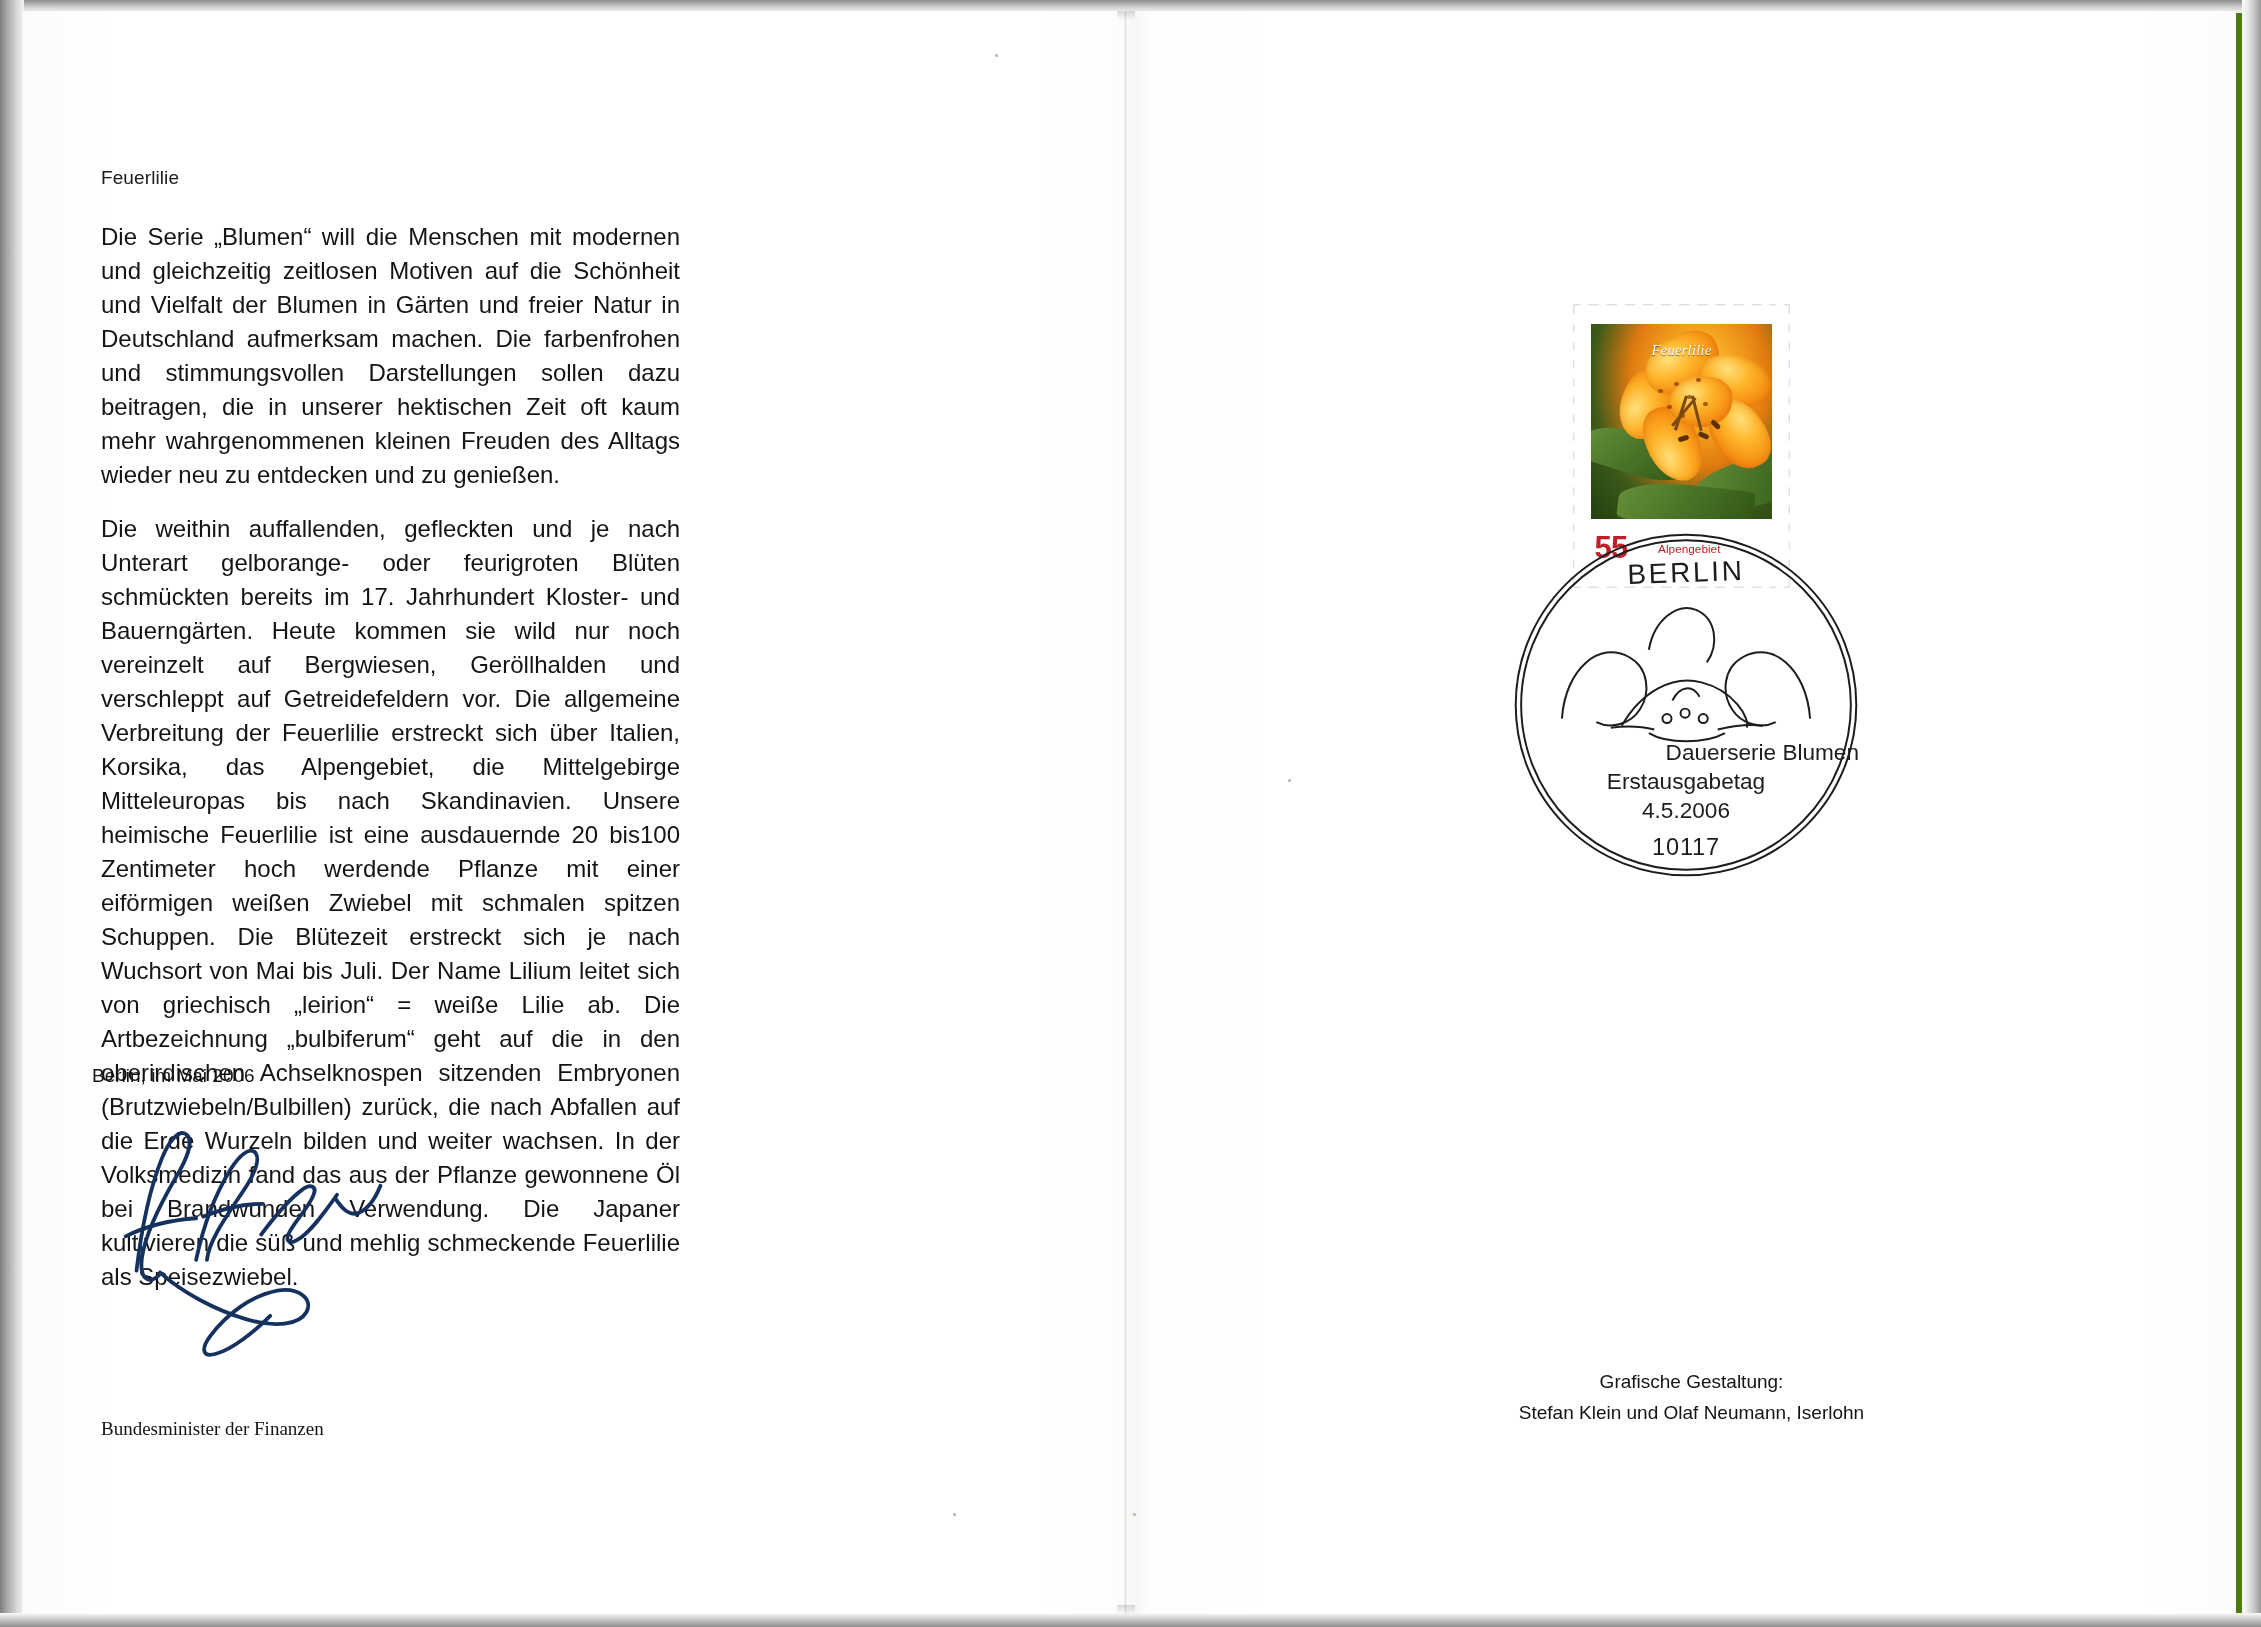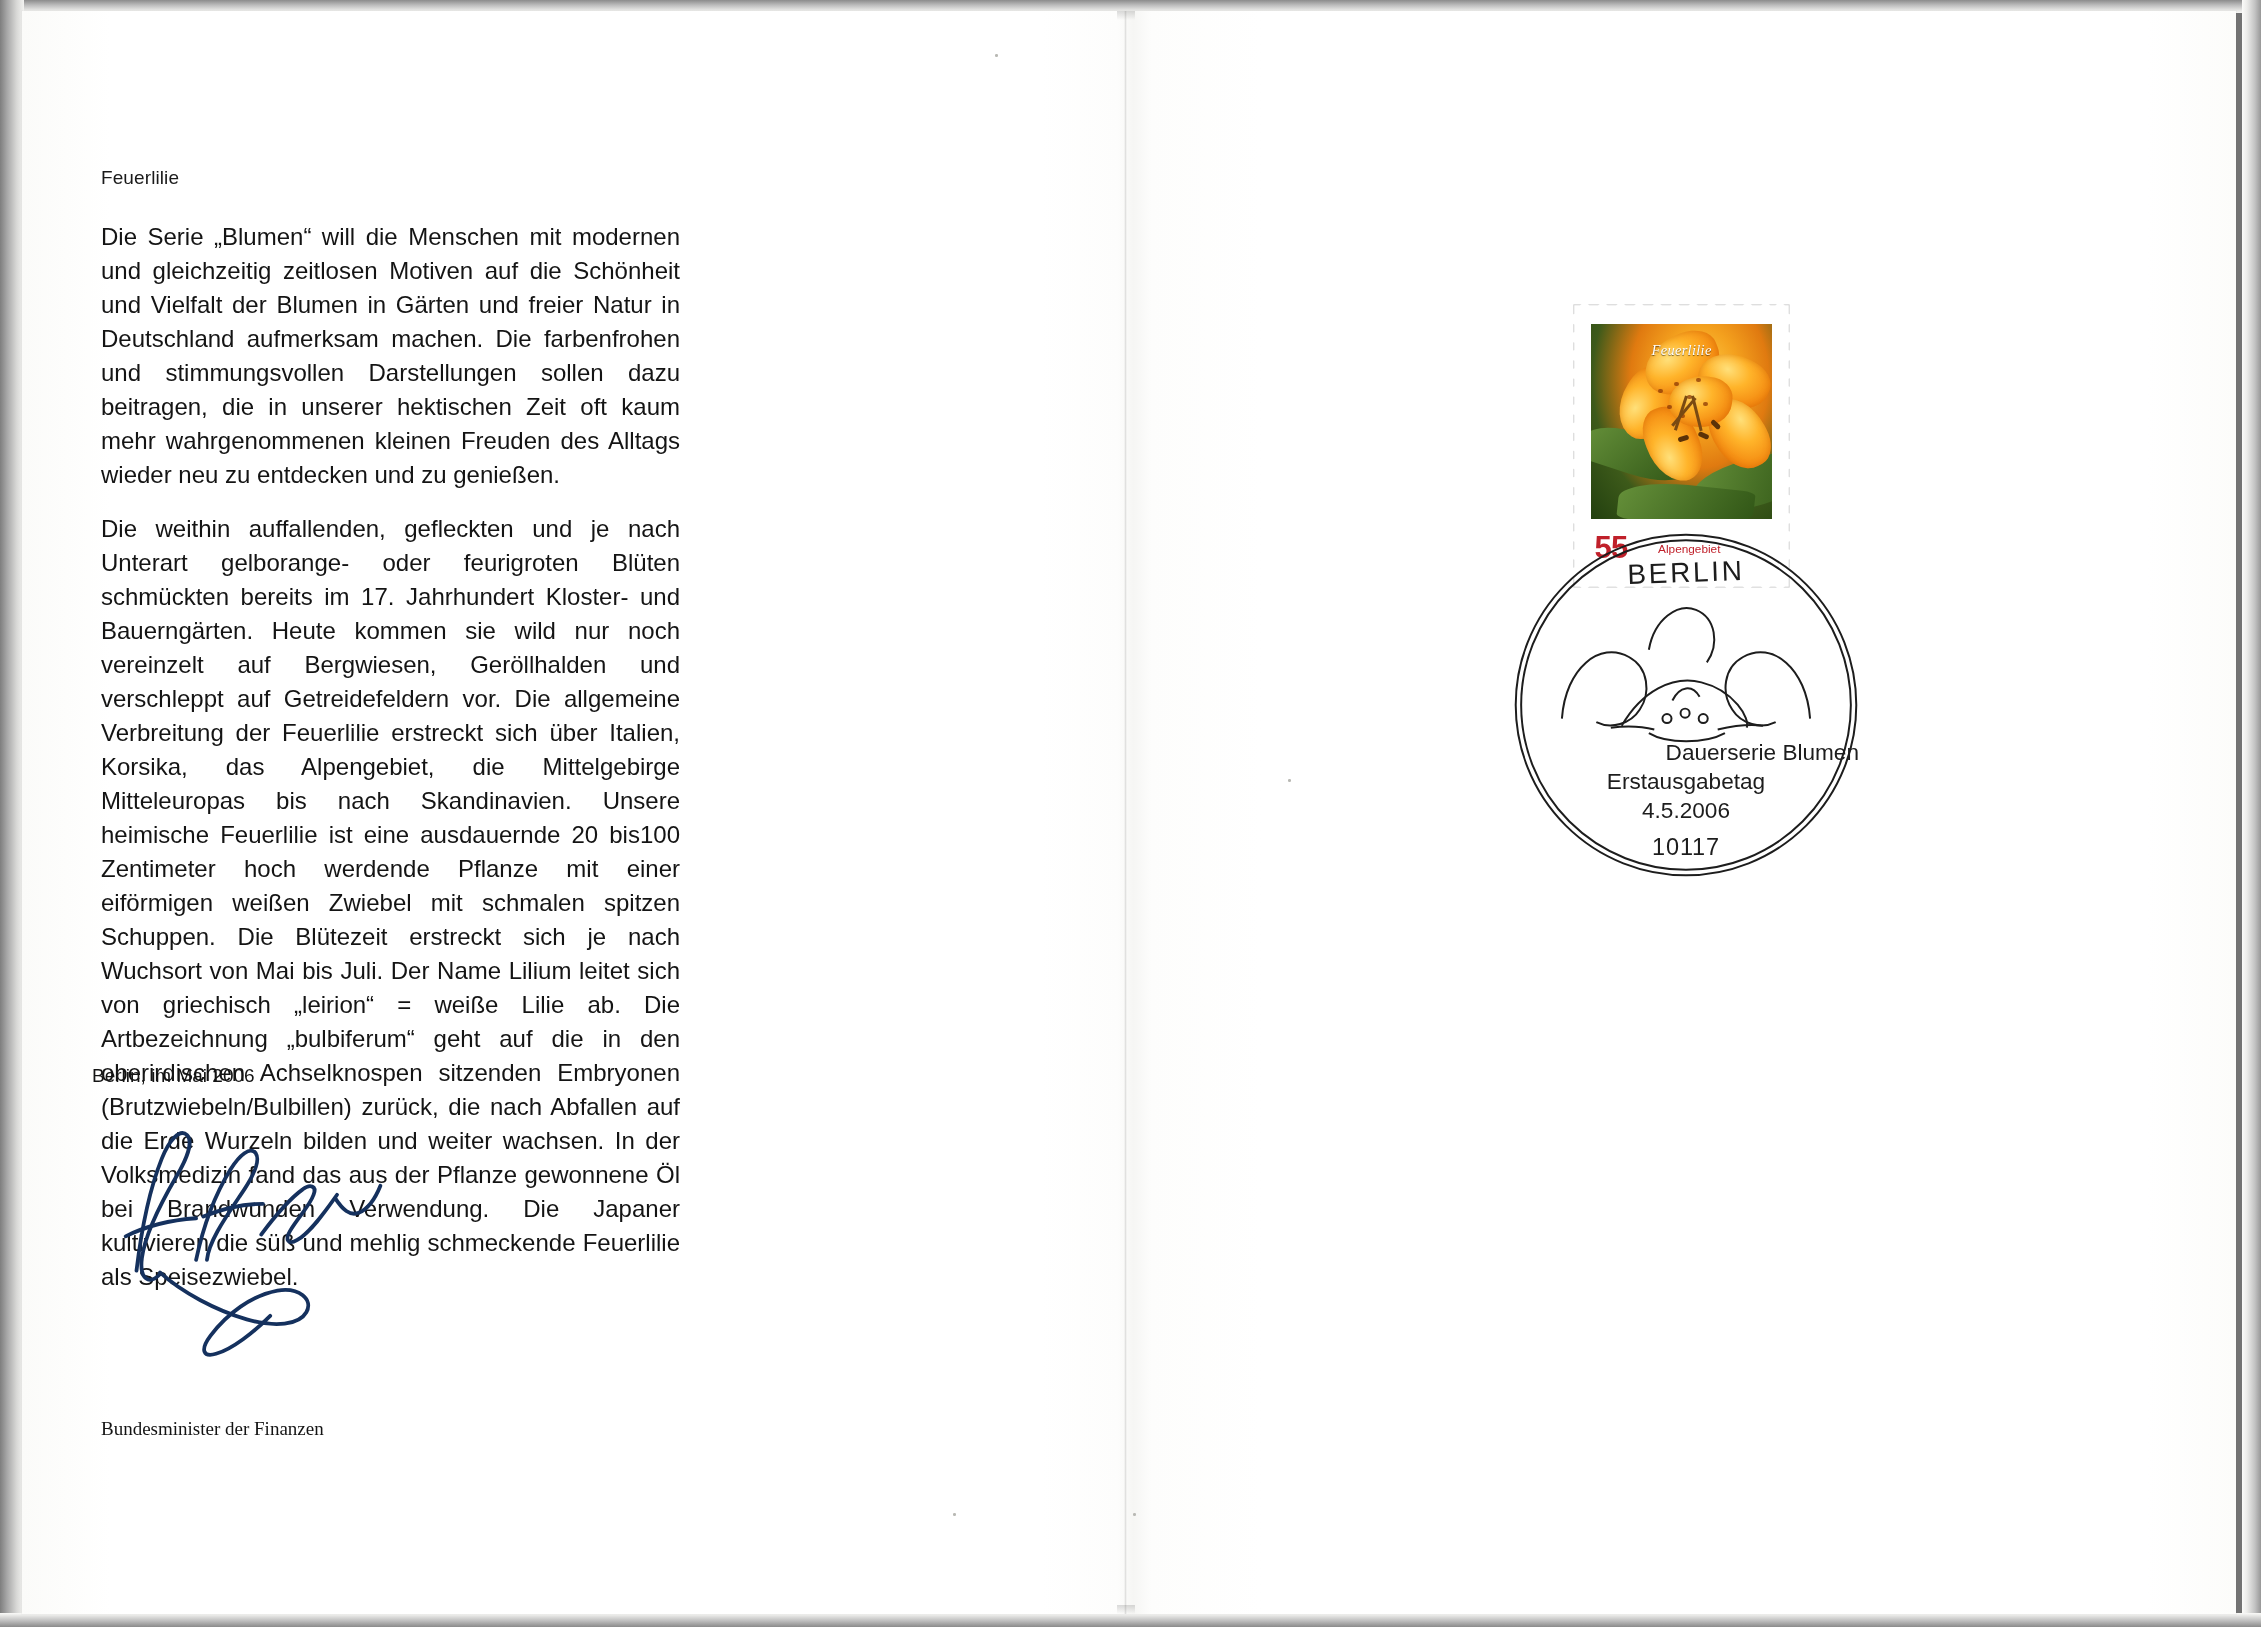--- a/index.html
+++ b/index.html
@@ -7,21 +7,21 @@
     padding: 0;
     background: #8f8f8f;
   }
   body {
     font-family: "Liberation Sans", sans-serif;
   }
   .page {
     position: relative;
     width: 2262px;
     height: 1627px;
-    background: #737373;
+    background: #4d7c0f;
     overflow: hidden;
   }
   
   .paper {
     position: absolute;
     left: 22px;
     top: 11px;
     width: 2214px;
     height: 1603px;
     background:
@@ -433,15 +433,19 @@
         <path d="M150 222 C170 234, 212 234, 234 222"></path>
       </g>
     </svg>
     <div class="pm-city">BERLIN</div>
     <div class="pm-line1">Dauerserie Blumen</div>
     <div class="pm-line2">Erstausgabetag</div>
     <div class="pm-line3">4.5.2006</div>
     <div class="pm-line4">10117</div>
   </div>
 
+  <div class="credit">
+    <div>Grafische Gestaltung:</div>
+    <div>Stefan Klein und Olaf Neumann, Iserlohn</div>
+  </div>
 
 </div>
 
 
 </body></html>

